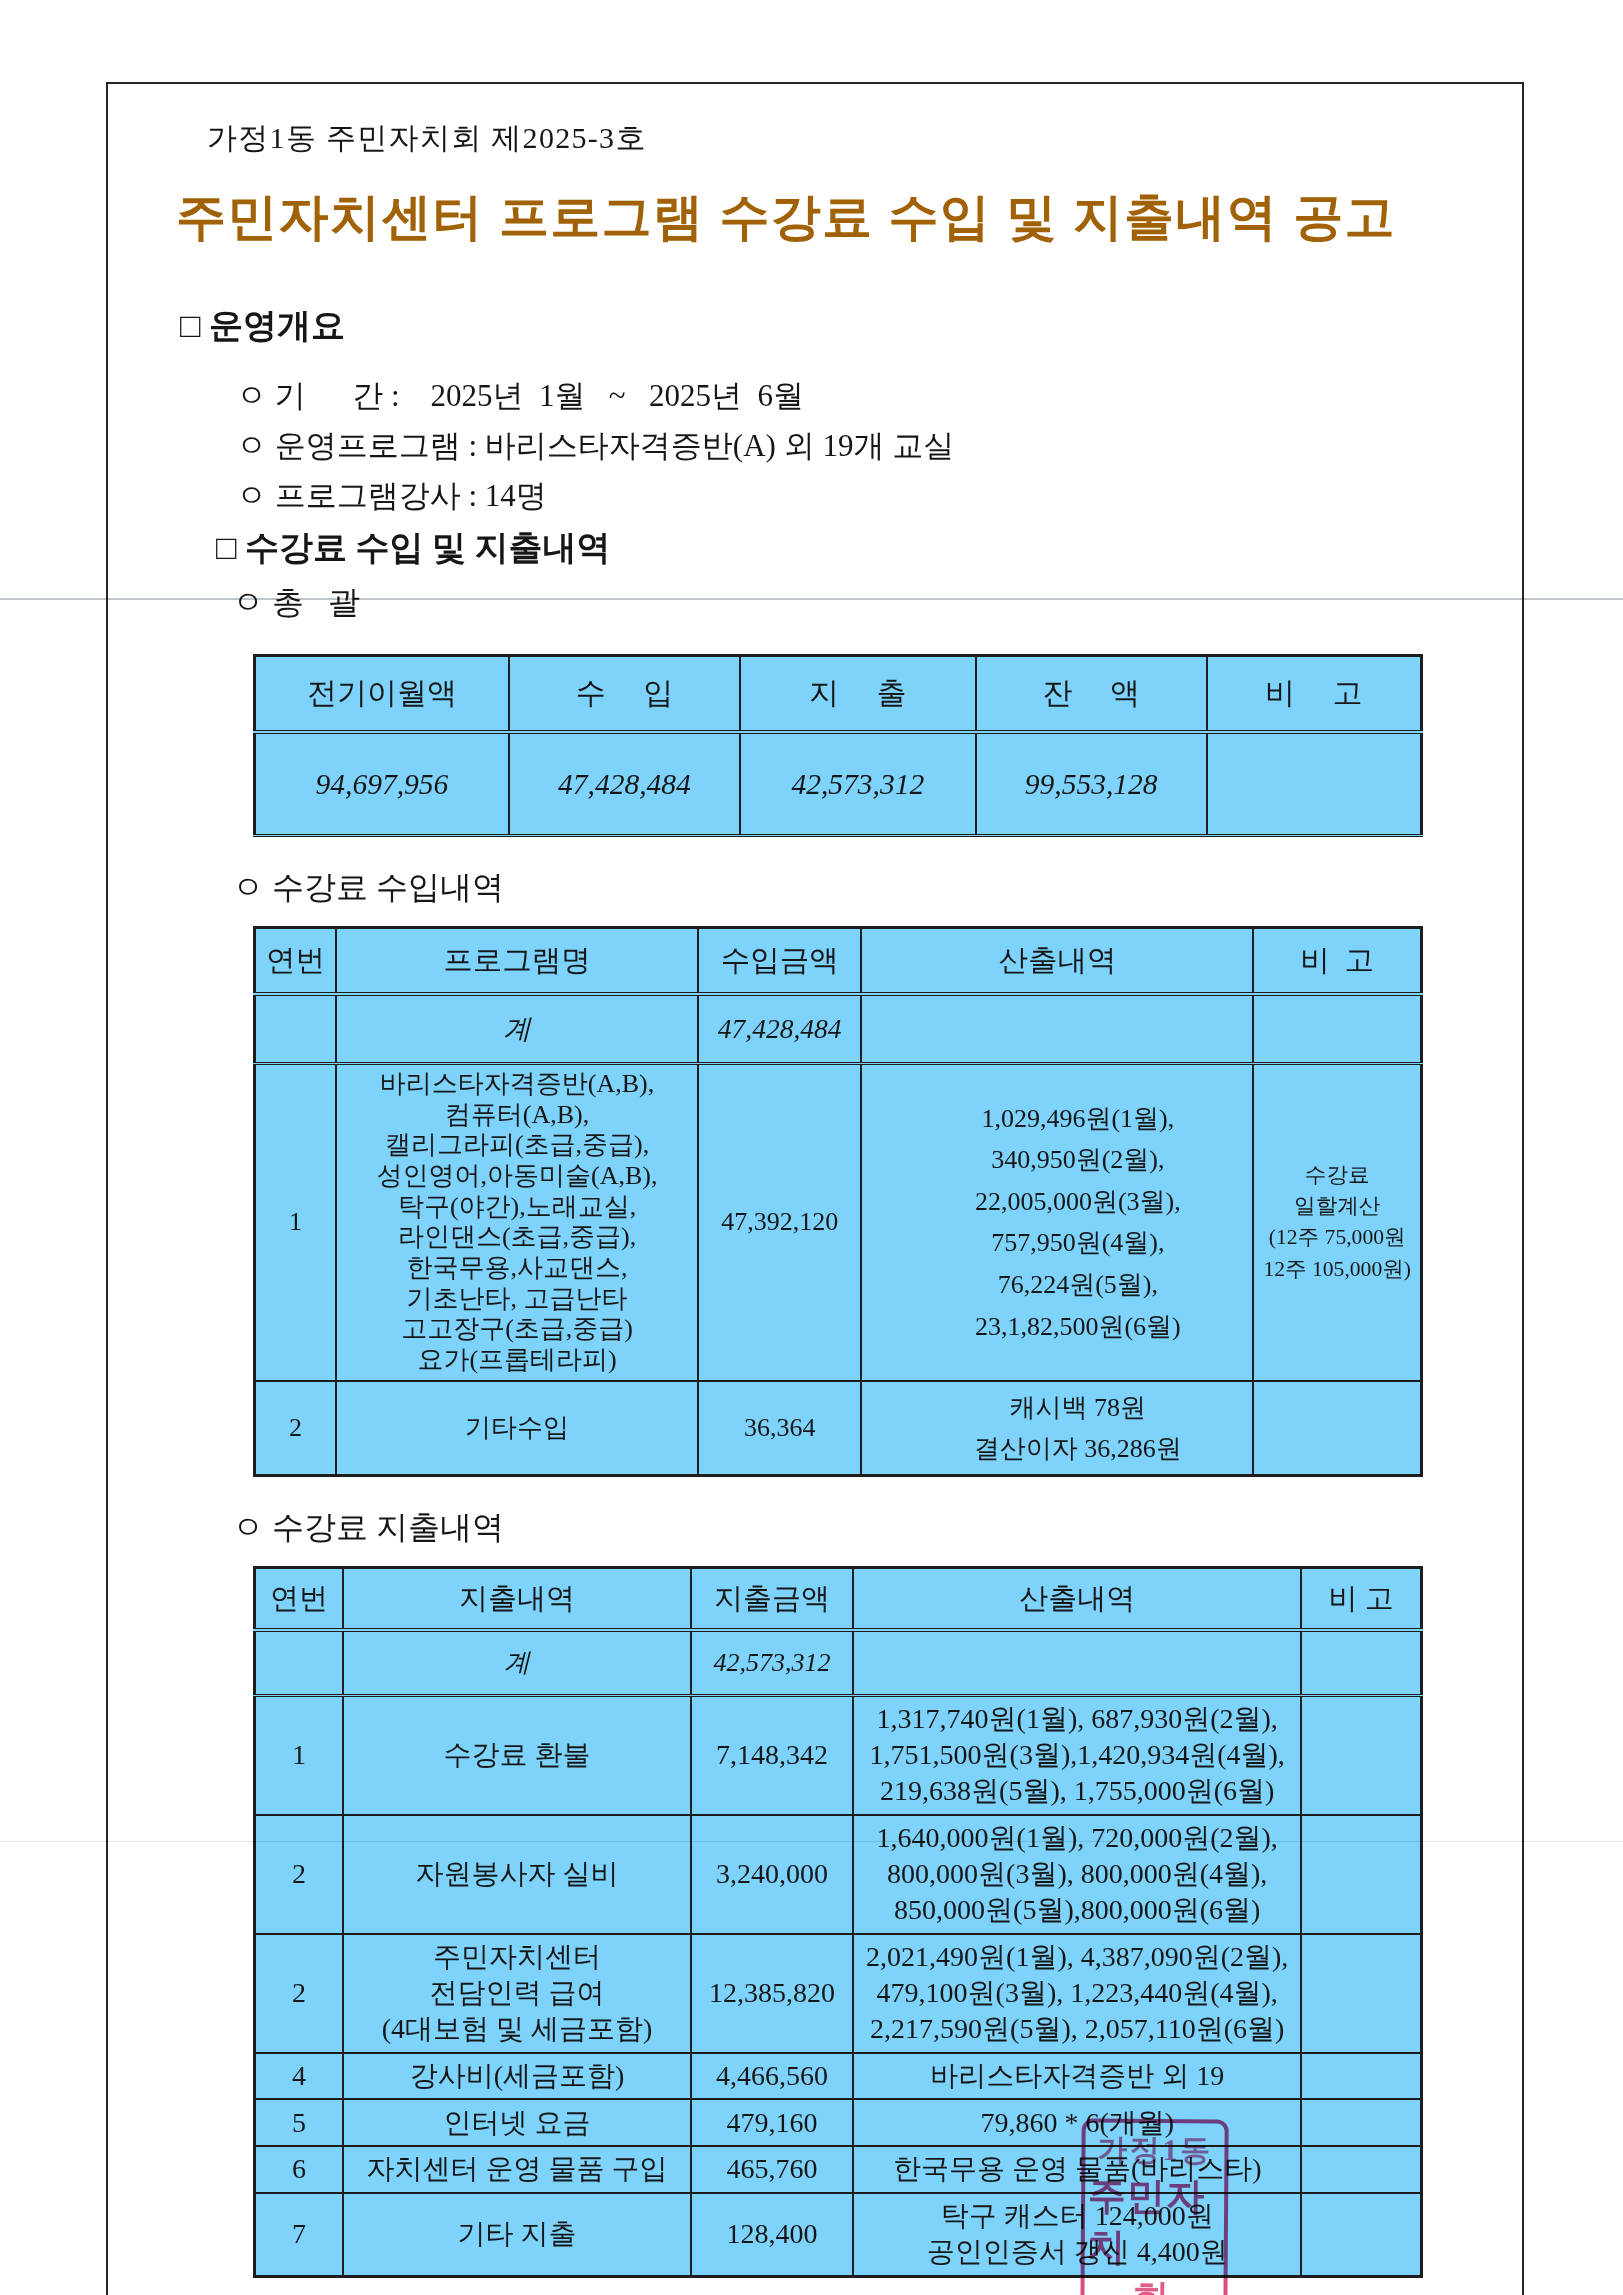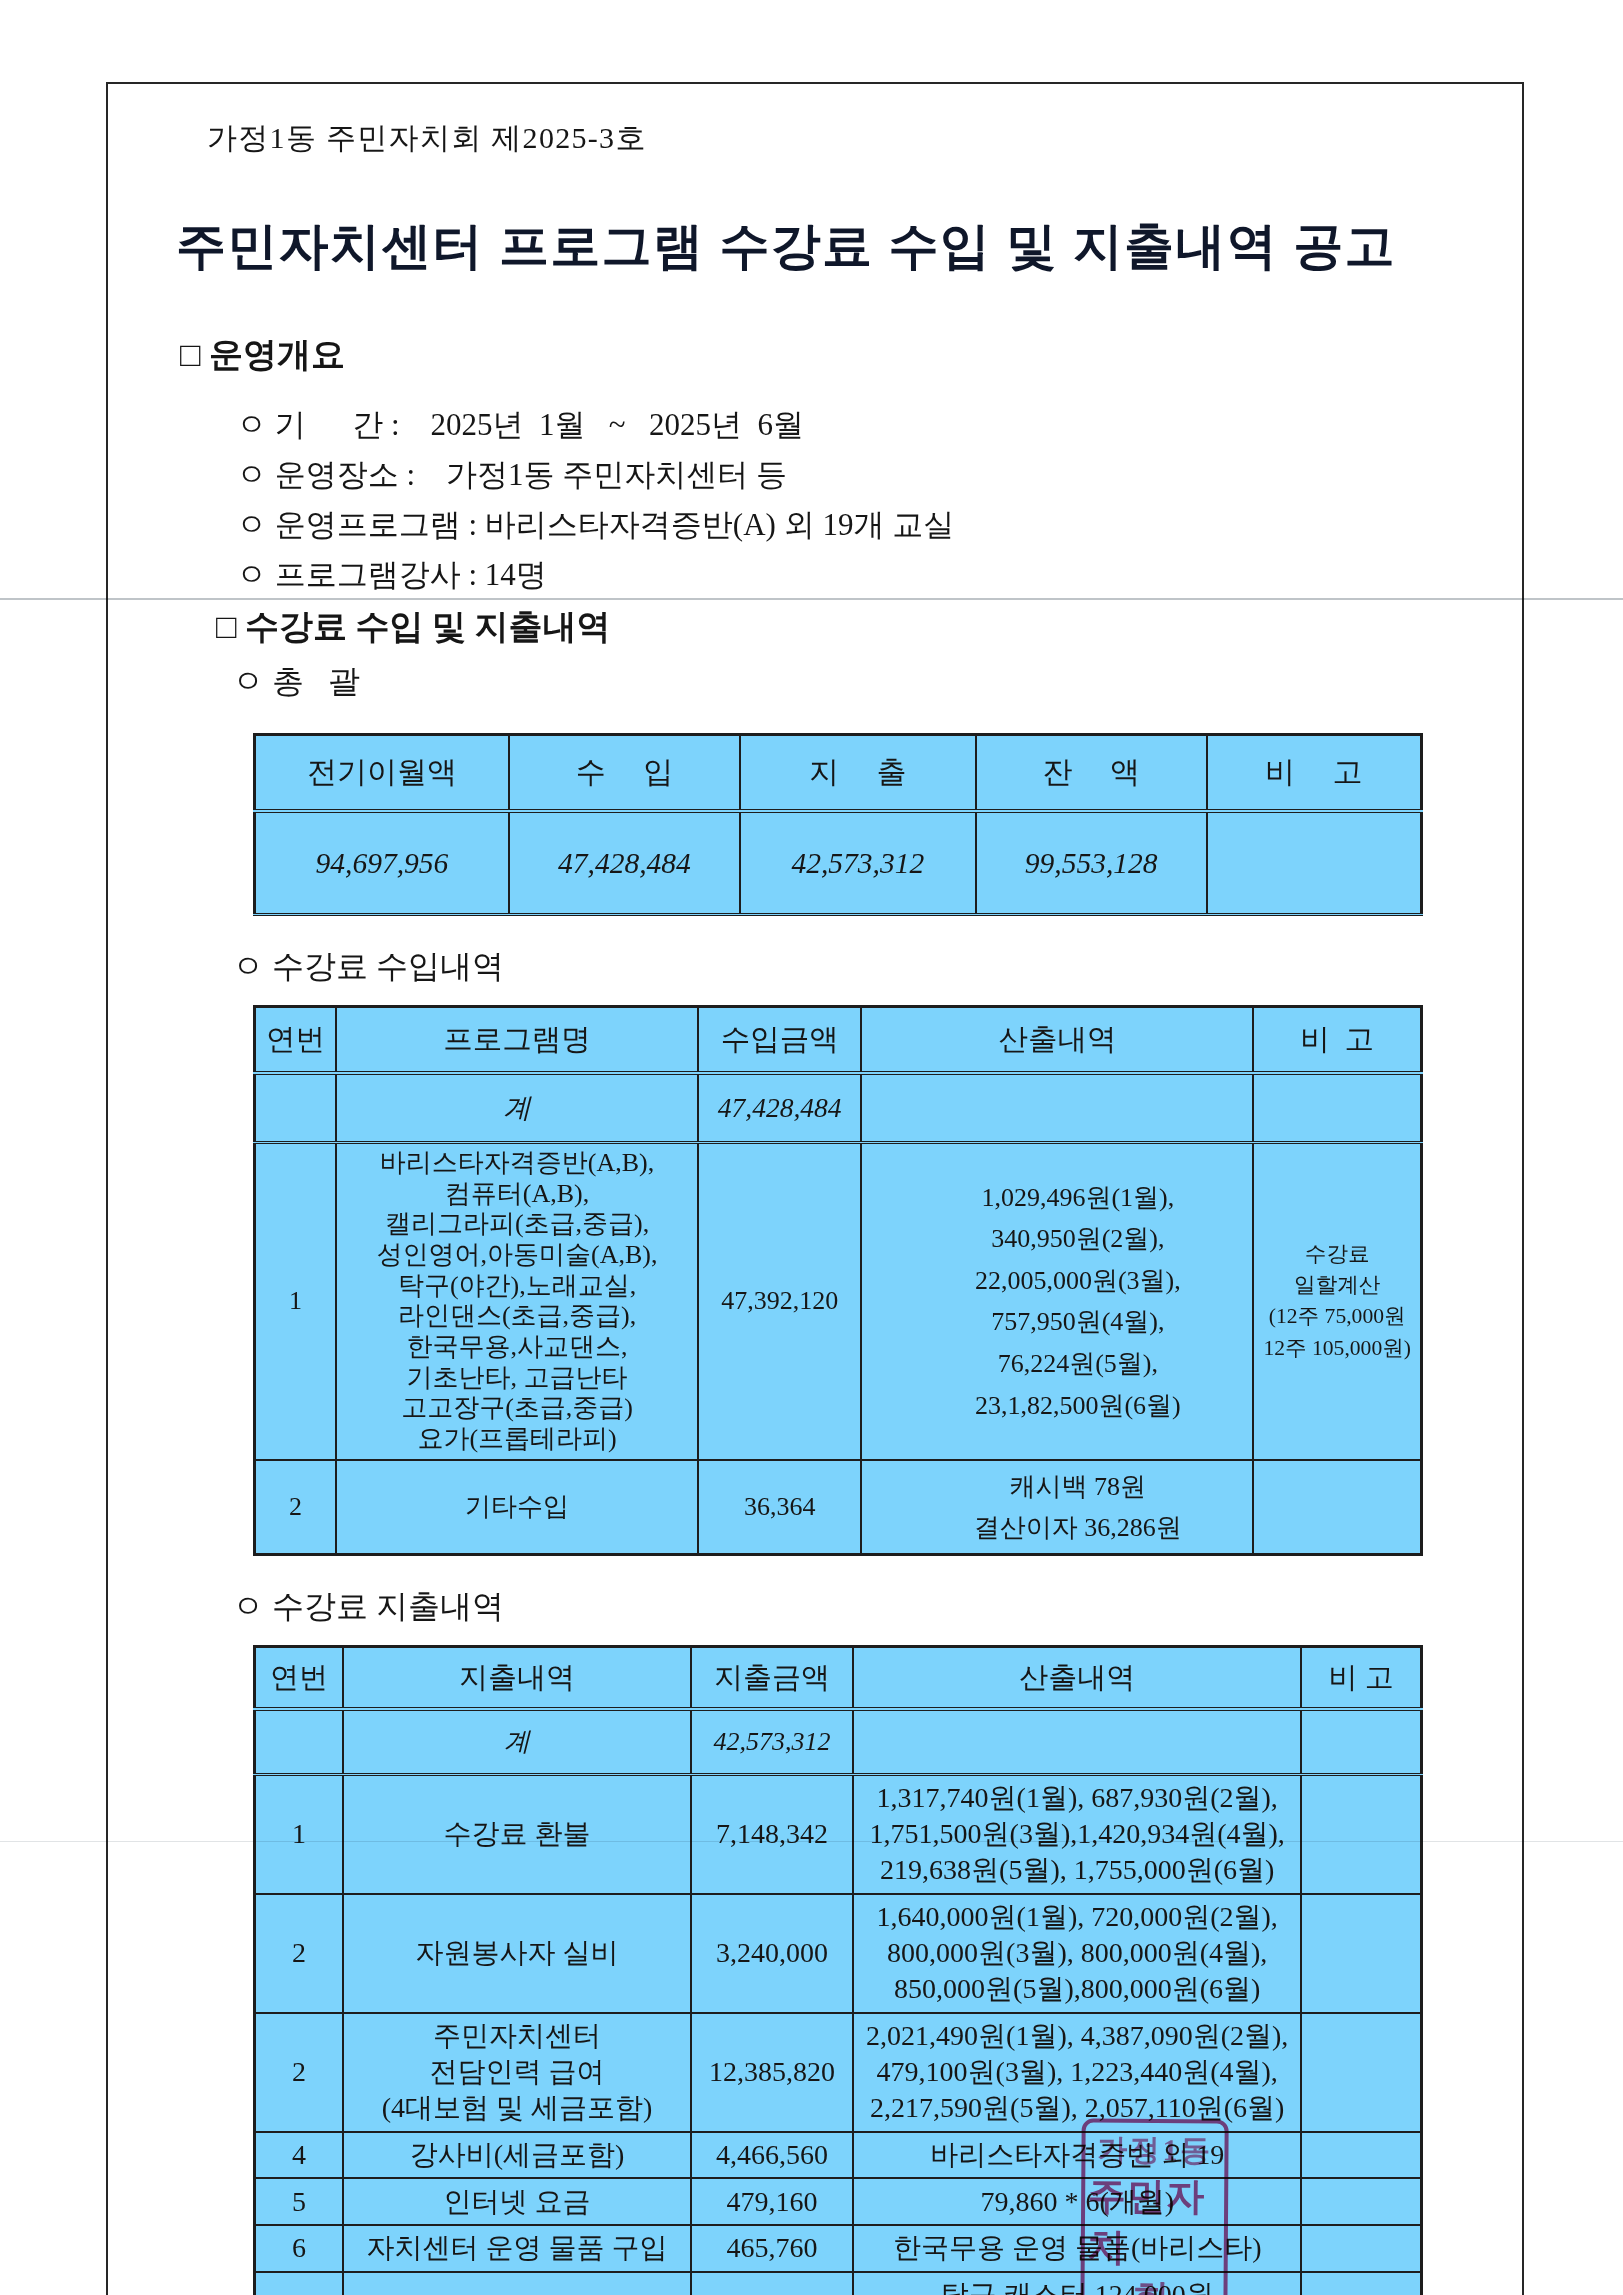--- a/index.html
+++ b/index.html
@@ -11,22 +11,22 @@
   
   .bbox{
     position:absolute; left:106px; top:82px; width:1418px; height:2214px;
     border:2.6px solid #262626; border-bottom:none; box-sizing:border-box; z-index:2;
   }
   .fold{position:absolute; left:0; width:1623px; z-index:3; pointer-events:none; mix-blend-mode:multiply;}
   .fold.f1{top:598px; height:2px; background:#aab0b6; opacity:.75;}
   .fold.f2{top:1841px; height:1.3px; background:#b4bac0; opacity:.4;}
 
   .docno{margin:34px 0 0 99px; font-size:30px; letter-spacing:1.3px; white-space:pre-wrap;}
-  .title{margin:54px 0 0 68px; font-size:50px; font-weight:800; letter-spacing:1.3px;
-         font-family:"Liberation Sans","DejaVu Sans",sans-serif; color:#0f172a; white-space:pre-wrap;}
+  .title{margin:25px 0 0 68px; font-size:50px; font-weight:800; letter-spacing:1.3px;
+         font-family:"Liberation Sans","DejaVu Sans",sans-serif; color:#a16207; white-space:pre-wrap;}
   .h1{margin:52px 0 0 72px; font-size:34px; font-weight:600; white-space:pre-wrap;}
   .h1.second{margin:3.9px 0 0 72px;padding-left:36px;}
   ul.bullets{list-style:none; margin:22px 0 0 128px; padding:0;}
   ul.bullets li{font-size:31px; line-height:50px; white-space:pre-wrap;}
   .sub{margin:10.5px 0 0 124px; font-size:32px; white-space:pre-wrap;}
   .sub.gap{margin-top:29px;}
 
   table{border-collapse:collapse; table-layout:fixed; width:1170px; margin-left:145px;
         background:#7dd3fc; position:relative; z-index:2;}
   .tbl{border:3.9px solid #1d1d1d;}
@@ -91,21 +91,20 @@
   <div class="bbox">
 
     <div class="docno">가정1동 주민자치회 제2025-3호</div>
 
     <div class="title">주민자치센터 프로그램 수강료 수입 및 지출내역 공고</div>
 
     <div class="h1">□ 운영개요</div>
 
     <ul class="bullets">
       <li>ㅇ 기      간 :    2025년  1월   ~   2025년  6월</li>
-      <li>ㅇ 운영장소 :    가정1동 주민자치센터 등</li>
       <li>ㅇ 운영프로그램 : 바리스타자격증반(A) 외 19개 교실</li>
       <li>ㅇ 프로그램강사 : 14명</li>
     </ul>
 
     <div class="h1 second">□ 수강료 수입 및 지출내역</div>
 
     <div class="sub">ㅇ 총   괄</div>
 
     <table class="tbl t-sum">
       <colgroup>

